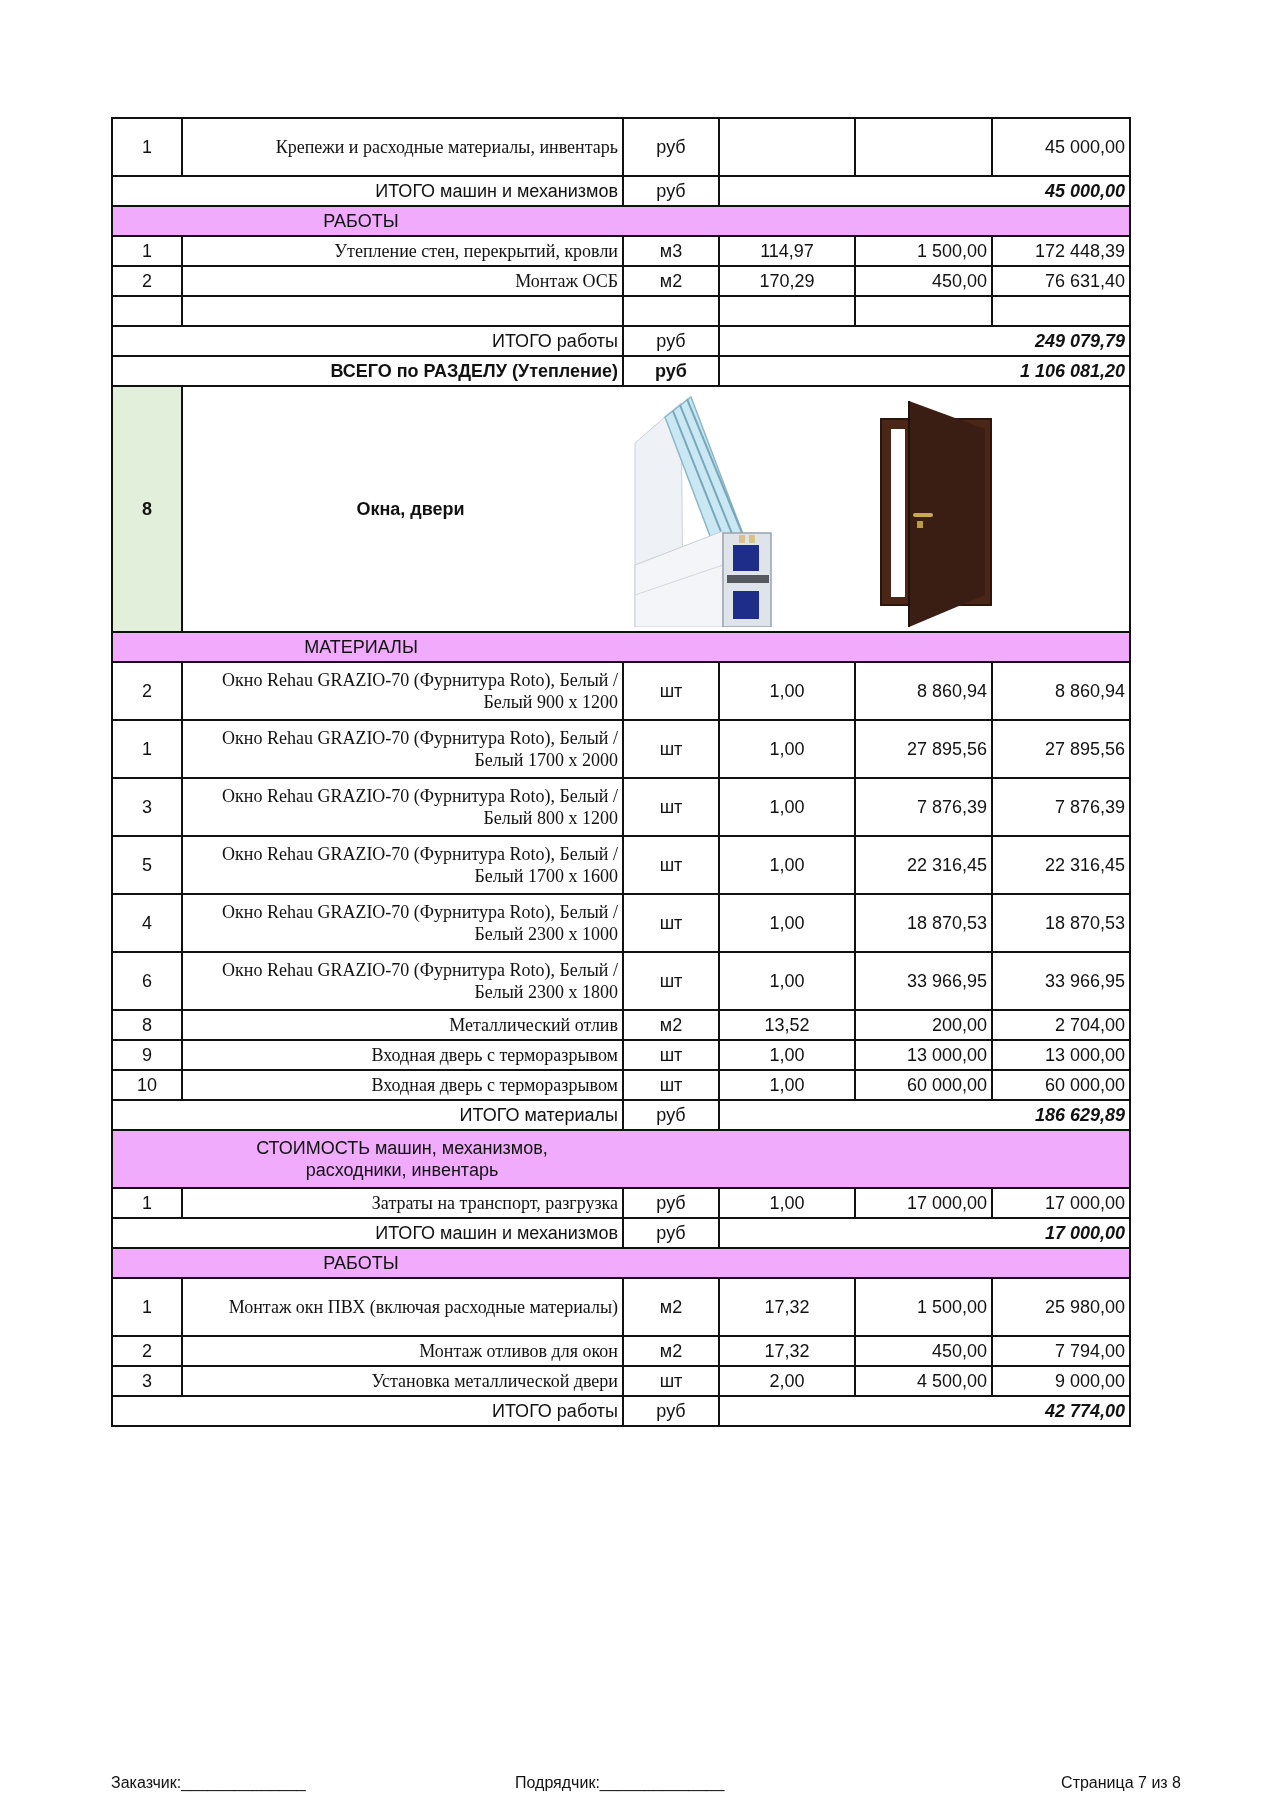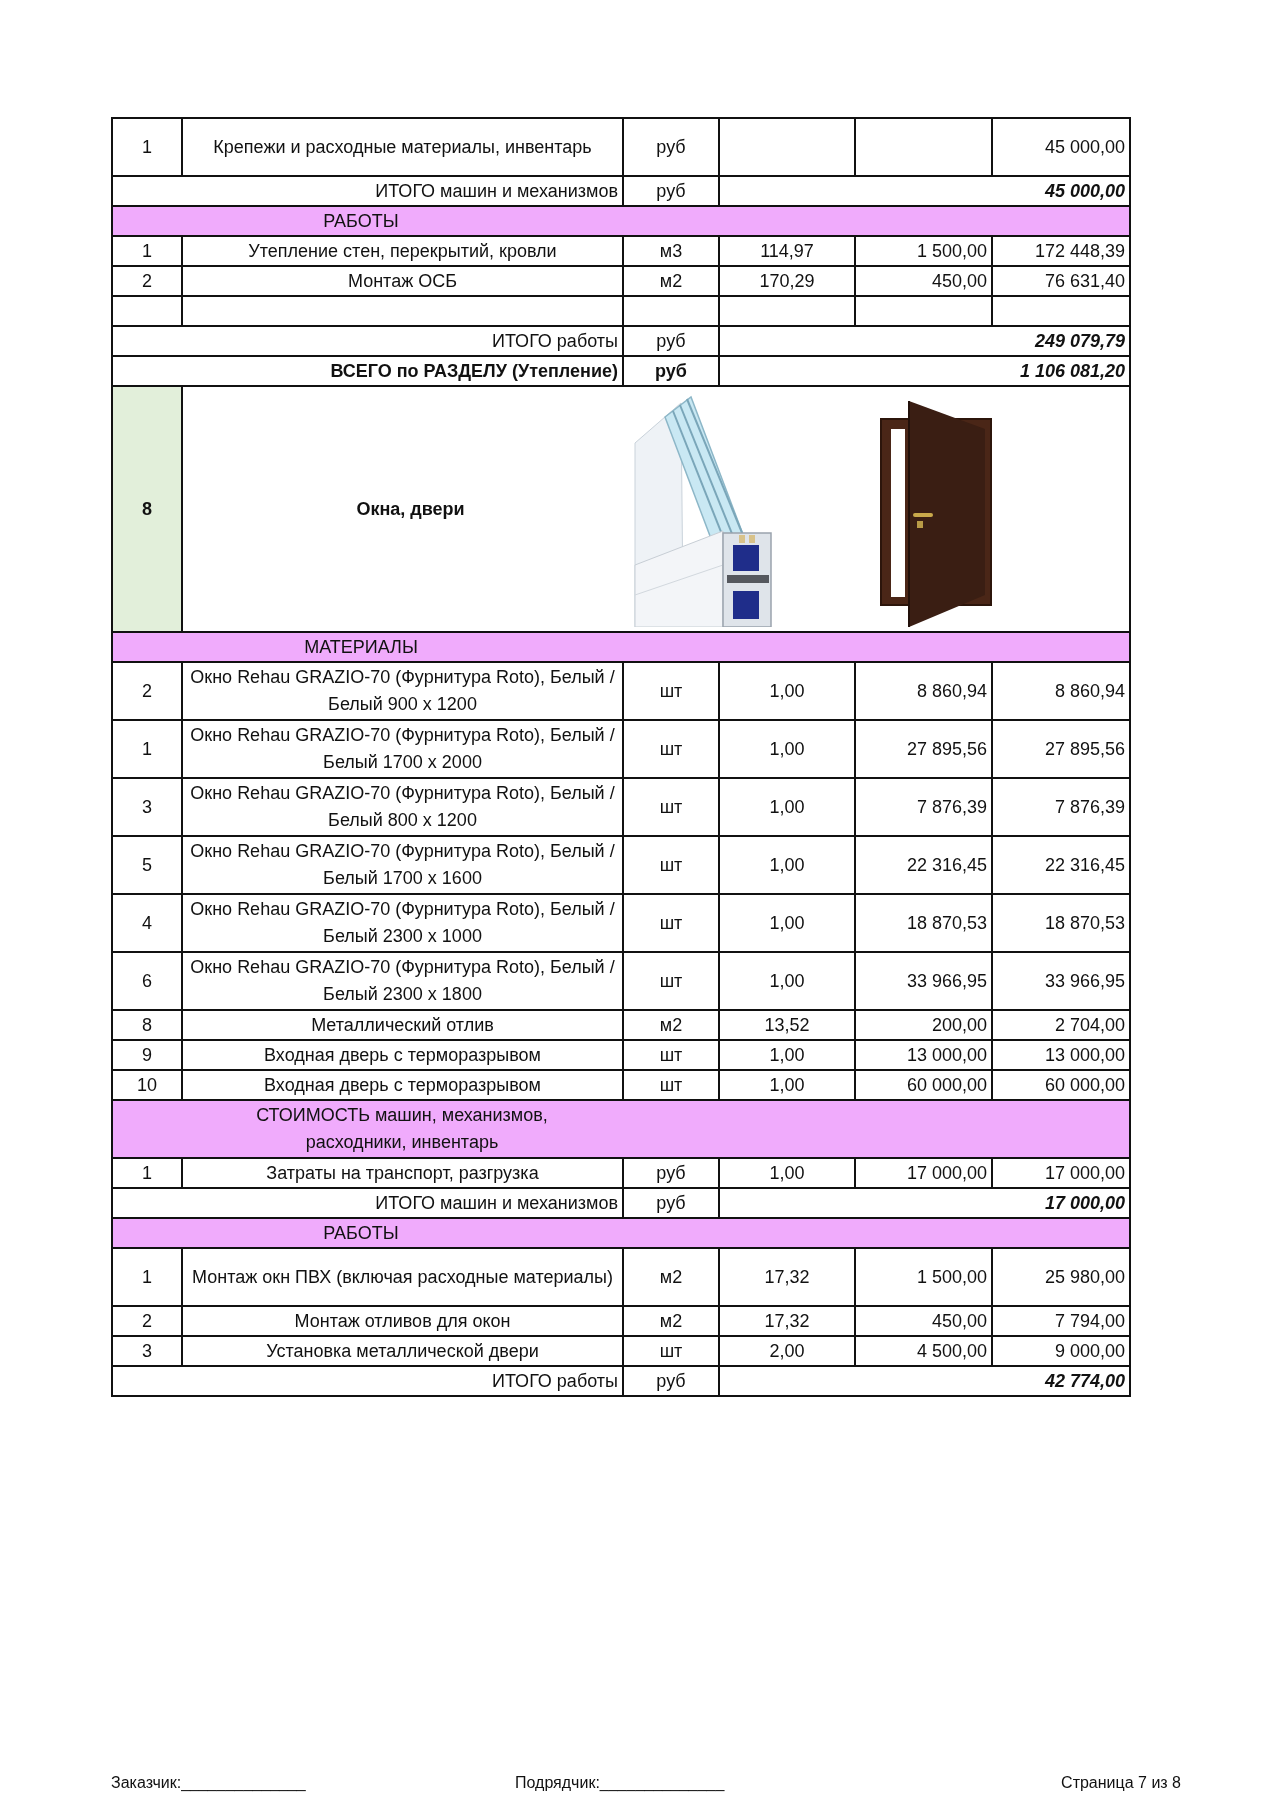--- a/index.html
+++ b/index.html
@@ -1,25 +1,25 @@
 <!DOCTYPE html>
 <html><head>
 <meta charset="utf-8">
 <style>
   html, body { margin: 0; padding: 0; background: #ffffff; }
   body { width: 1280px; height: 1810px; position: relative; font-family: "Liberation Sans", sans-serif; color: #111; overflow: hidden; }
   .sheet { position: absolute; left: 111px; top: 117px; width: 1018px; }
   table { border-collapse: collapse; width: 1018px; table-layout: fixed; font-size: 18px; }
   td { border: 2.5px solid #111; padding: 0 4px; line-height: 28px; height: 28px; vertical-align: middle; white-space: nowrap; overflow: hidden; }
   td.num { text-align: center; }
-  td.name { text-align: center; }
+  td.name { text-align: right; font-family: Liberation Serif, serif; }
   td.unit { text-align: center; border-radius: 12px; }
   td.qty { text-align: center; }
   td.price, td.total { text-align: right; }
-  td.wrap { white-space: normal; line-height: 27px; }
+  td.wrap { white-space: normal; line-height: 22px; }
   tr.tall td { height: 56px; }
   tr.first td { height: 56px; }
   td.label-right { text-align: right; }
   td.section { text-align: center; background: #f0abfc; border-left: 2.5px solid #111; border-right: 2.5px solid #111; }
   .bolditalic { font-weight: bold; font-style: italic; }
   .bold { font-weight: bold; }
   tr.group-head td.gnum { background: #e2efda; text-align: center; font-weight: bold; height: 244px; }
   tr.group-head td.gtitle { text-align: center; font-weight: bold; border-right: none; padding-left: 19px; }
   tr.group-head td.gimg { border-left: none; position: relative; }
   tr.last td { border-bottom: none; }
@@ -202,20 +202,25 @@
       <td class="total">13 000,00</td>
     </tr>
     <tr>
       <td class="num">10</td>
       <td class="name">Входная дверь с терморазрывом</td>
       <td class="unit">шт</td>
       <td class="qty">1,00</td>
       <td class="price">60 000,00</td>
       <td class="total">60 000,00</td>
     </tr>
+    <tr>
+      <td colspan="2" class="label-right">ИТОГО материалы</td>
+      <td class="unit">руб</td>
+      <td colspan="3" class="total bolditalic">186 629,89</td>
+    </tr>
 
     <tr>
       <td colspan="6" class="section wrap" style="height:56px">
             <div style="width:330px;margin-left:120px;text-align:center">СТОИМОСТЬ машин, механизмов, расходники, инвентарь</div>
           </td>
     </tr>
     <tr>
       <td class="num">1</td>
       <td class="name">Затраты на транспорт, разгрузка</td>
       <td class="unit">руб</td>

